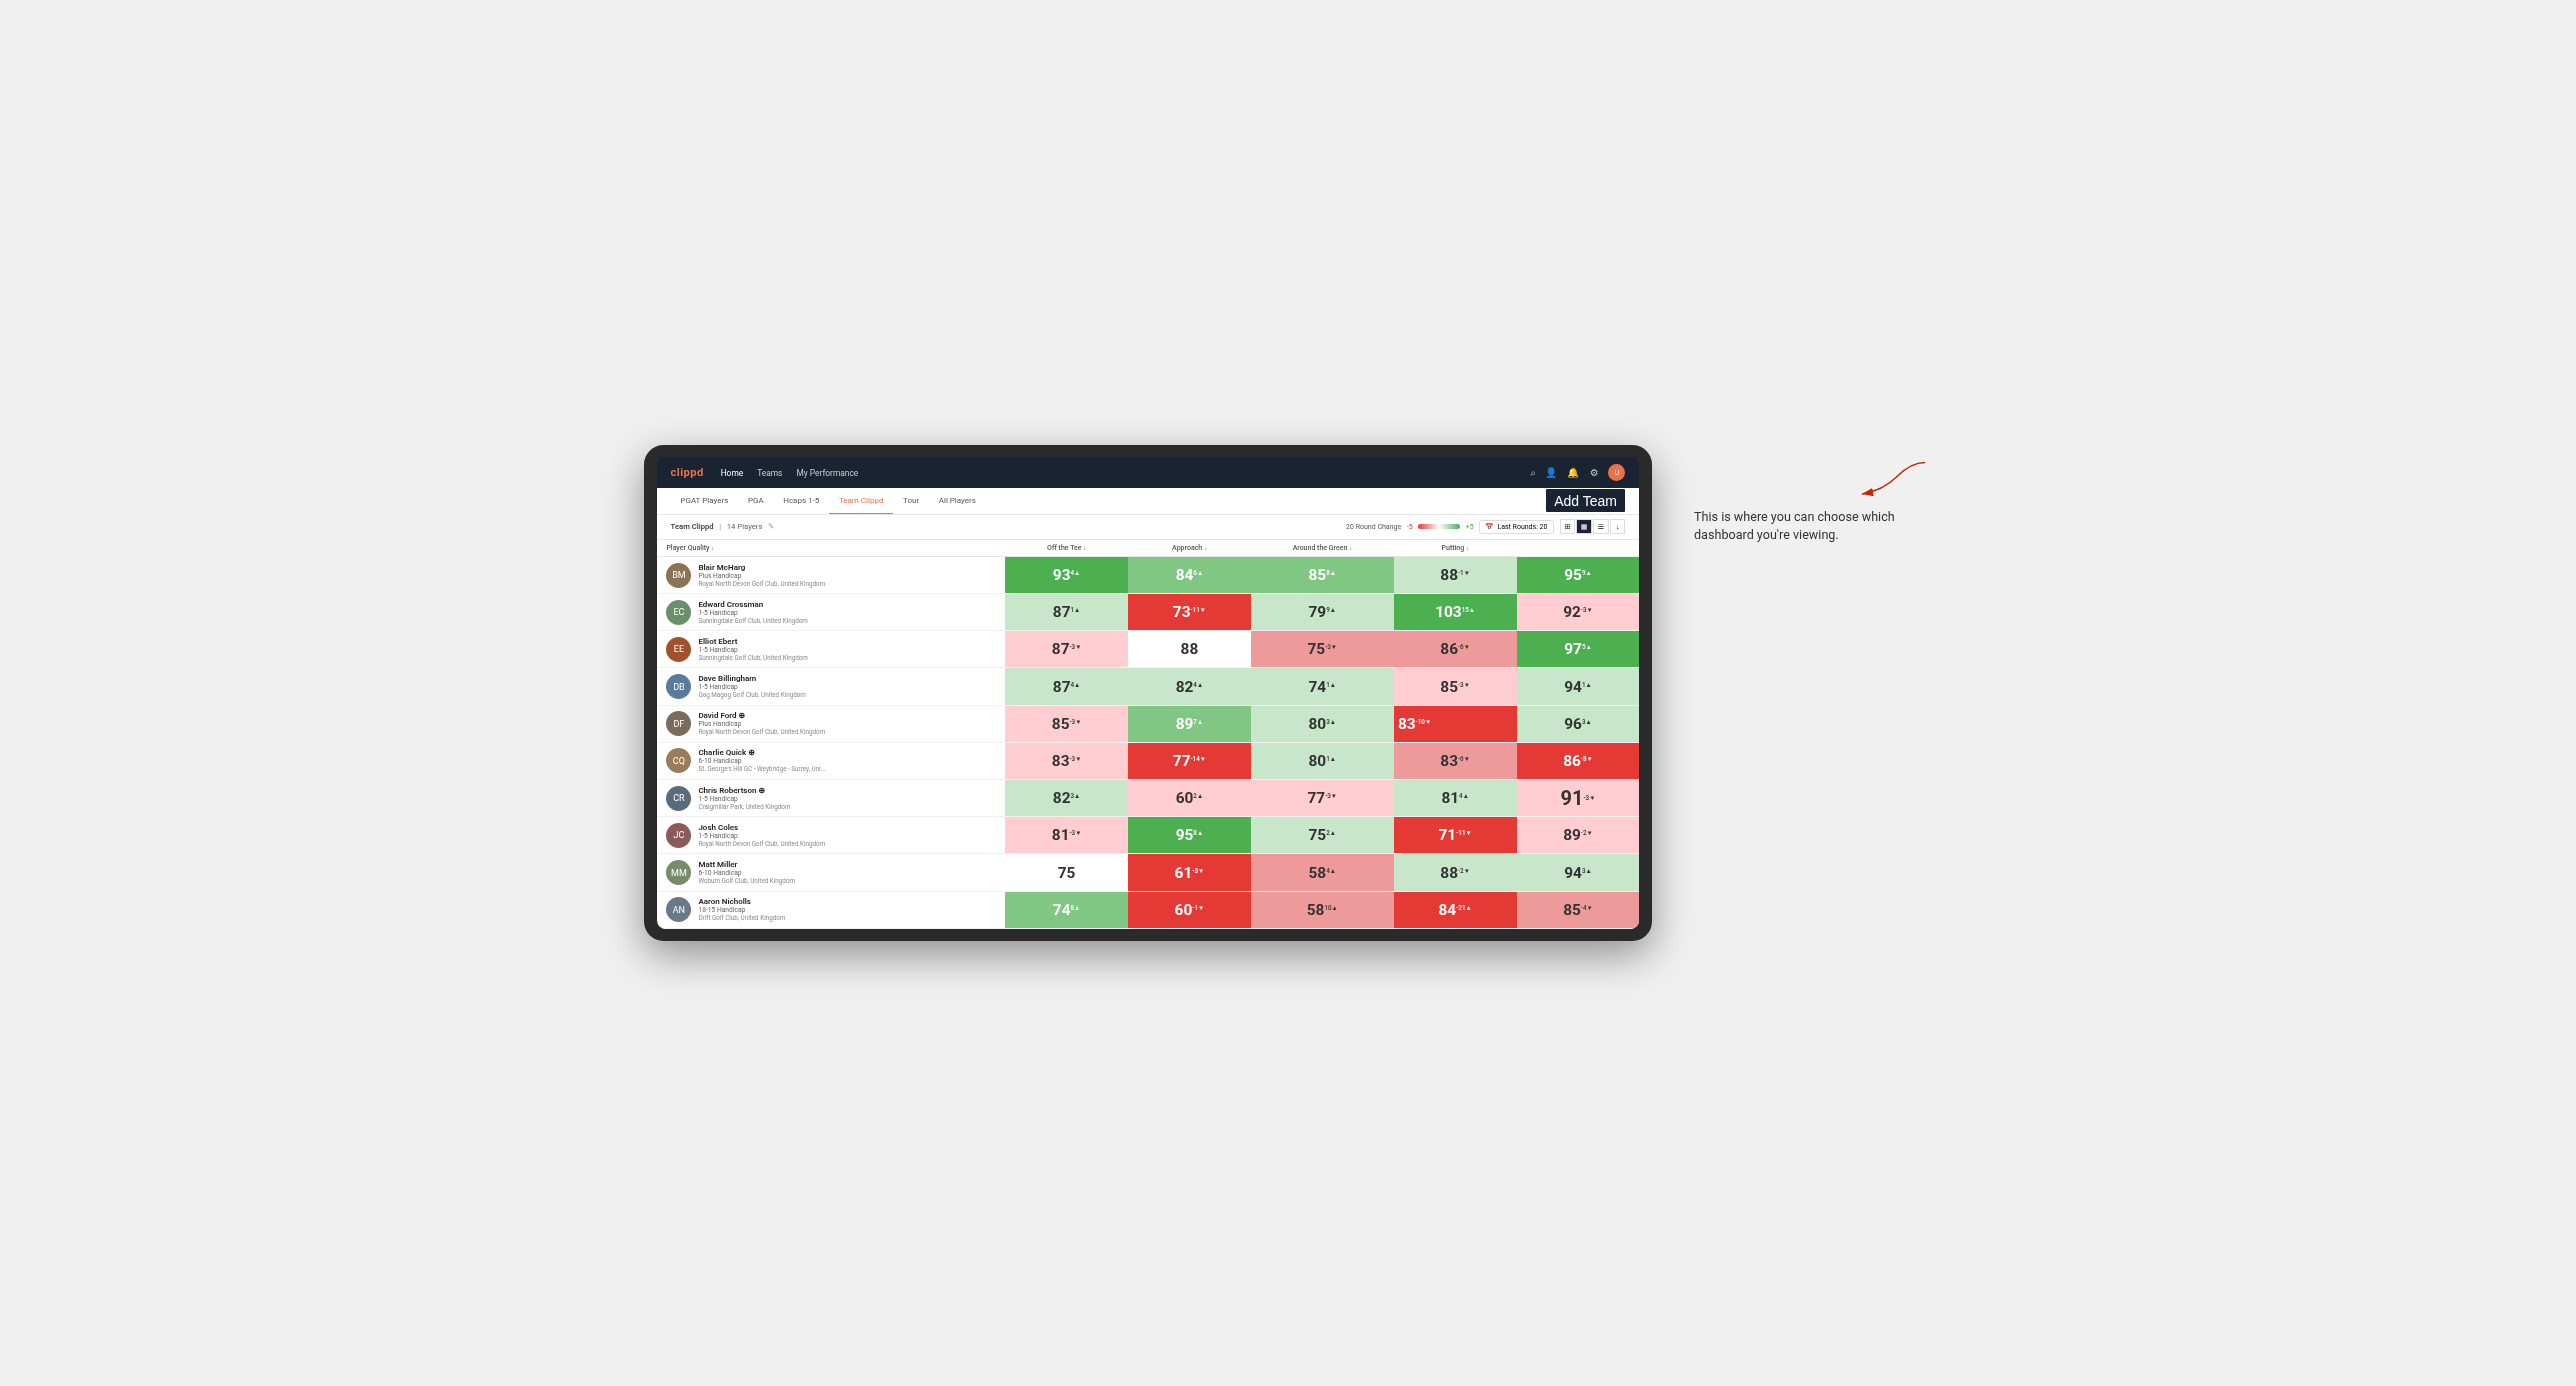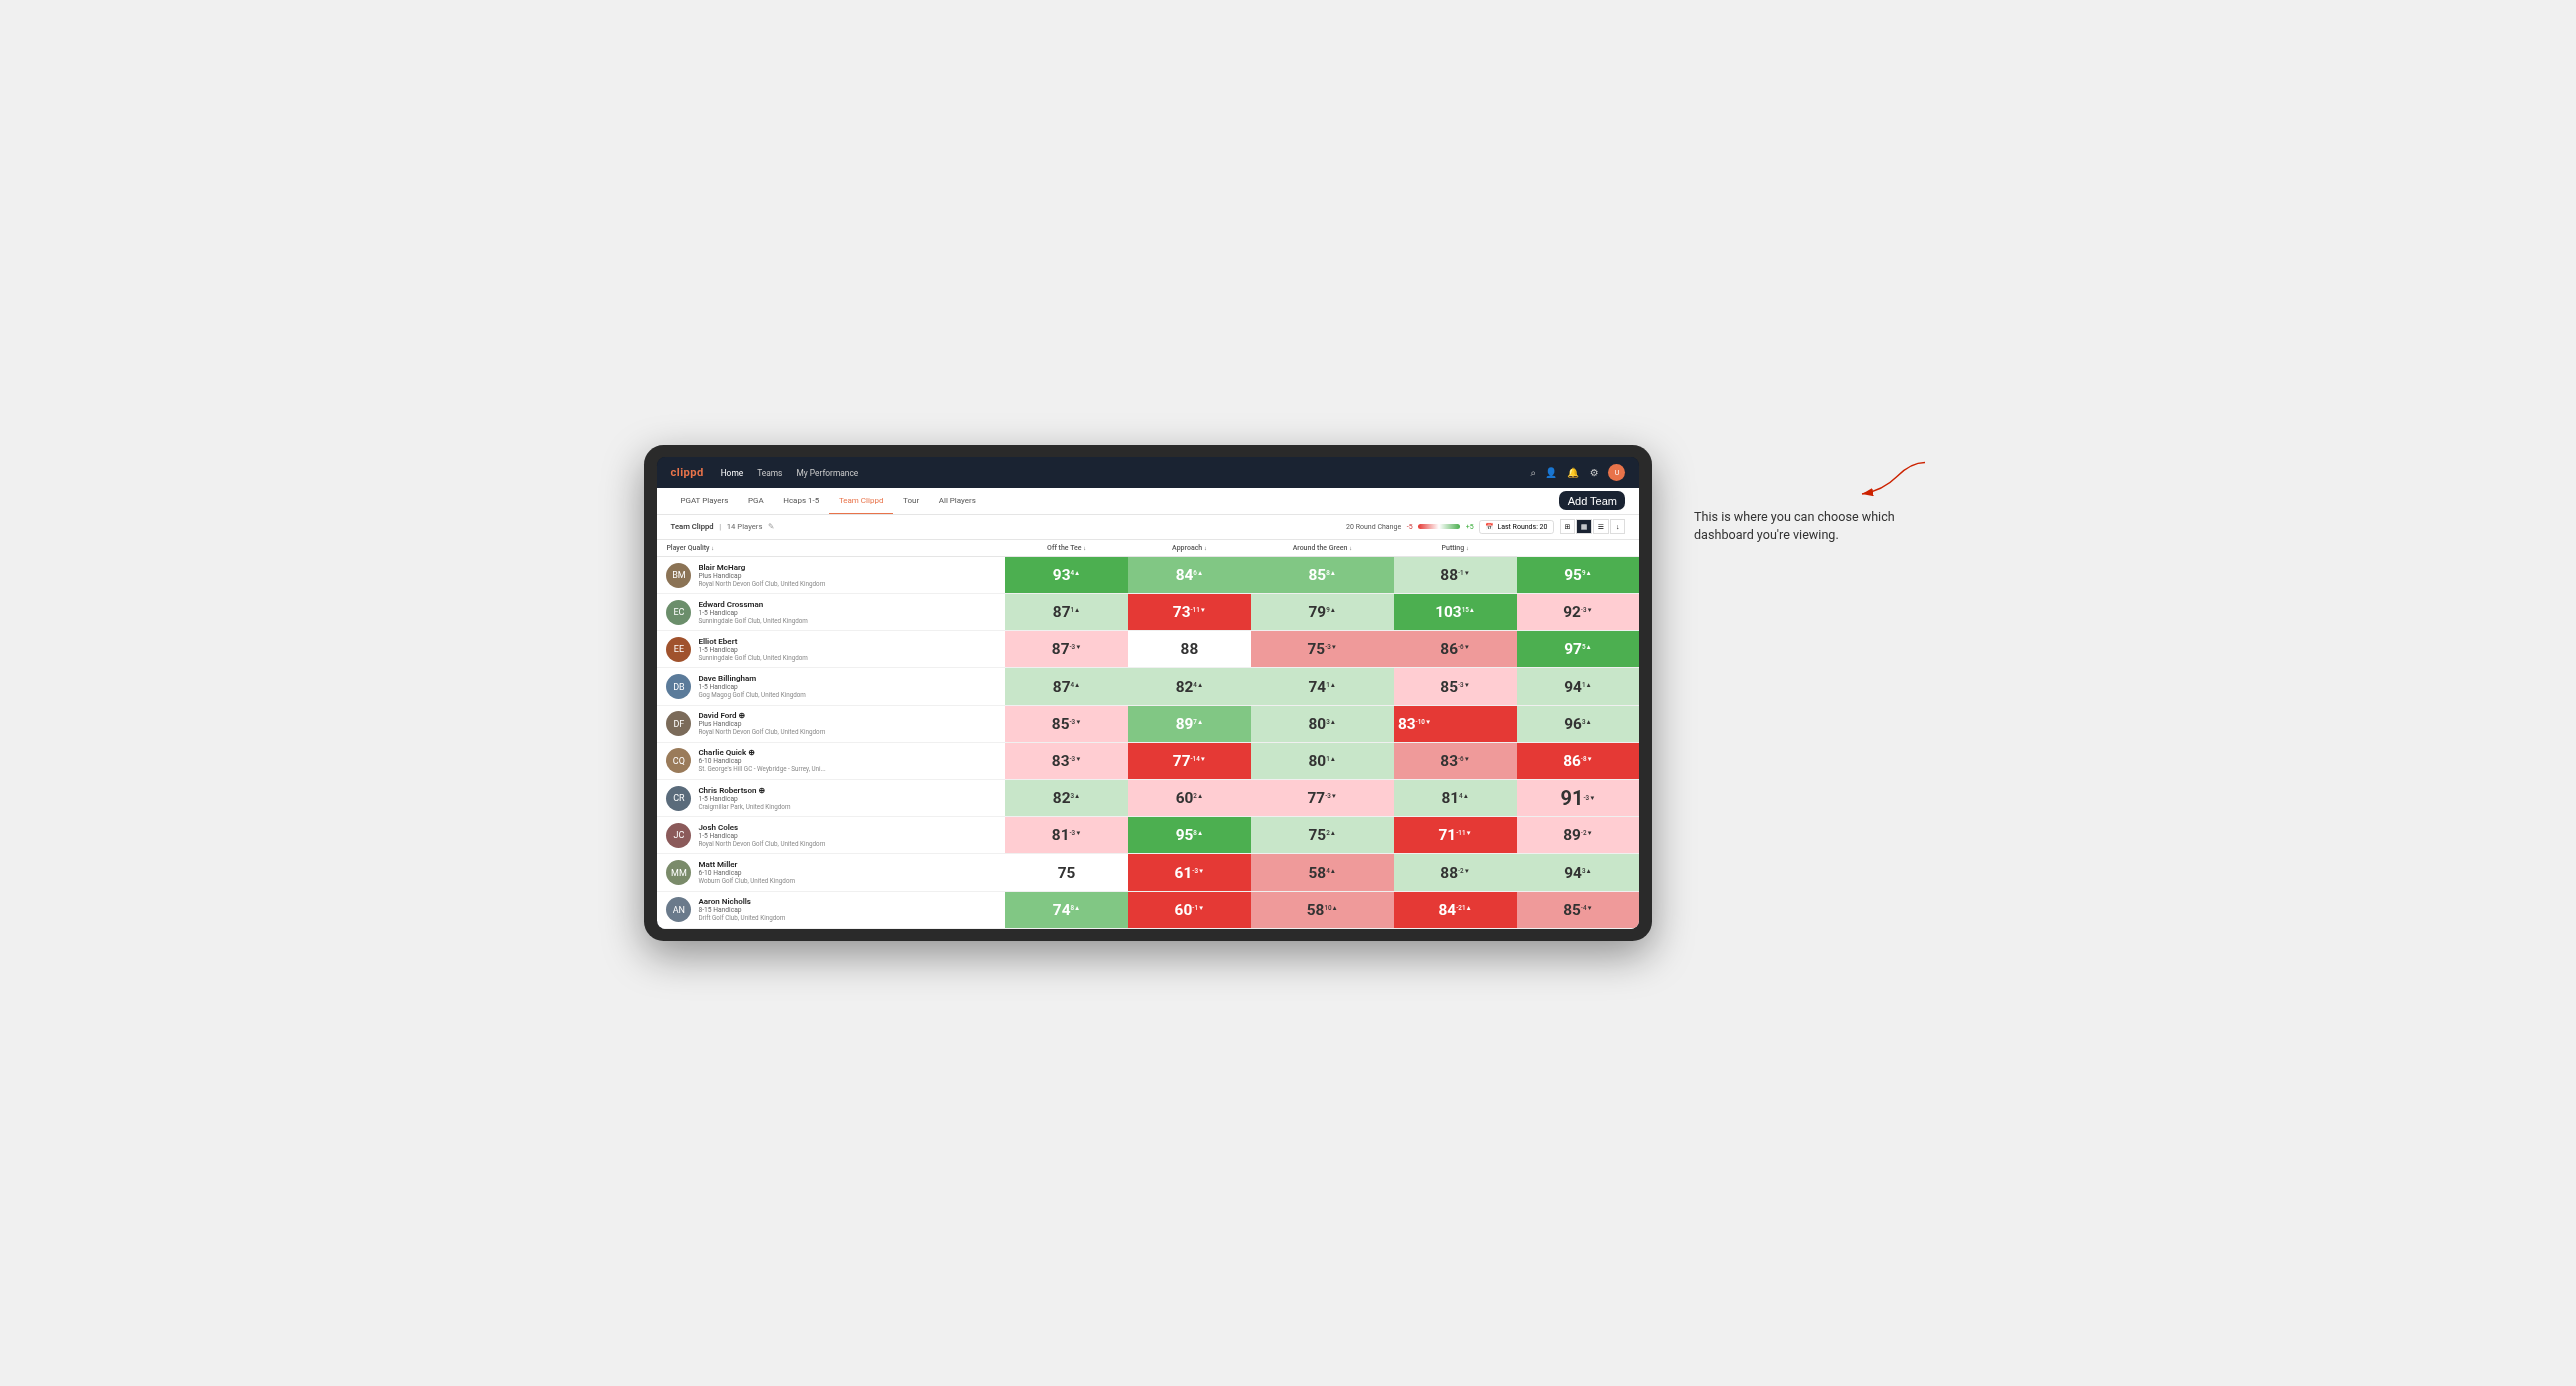--- a/index.html
+++ b/index.html
@@ -122,22 +122,22 @@
       color: #e8734a;
       border-bottom: 1.4px solid #e8734a;
     }
 
     .add-team-btn {
       margin-left: auto;
       background: #1a2332;
       color: white;
       border: none;
       padding: 3.5px 8.4px;
-      border-radius: 7px;
-      font-size: 11px;
+      border-radius: 1px;
+      font-size: 14px;
       cursor: pointer;
       text-align: right;
     }
 
     
     .team-bar {
       display: flex;
       align-items: center;
       padding: 4.2px 14px;
       background: #fff;
@@ -547,21 +547,21 @@
                 <td style="background: rgb(239, 154, 154); color: rgb(51, 51, 51); text-align: center; padding: 2.8px 4.2px; height: 36px; min-width: 63px; vertical-align: middle;"><span style="font-size:15.4px;font-weight:700;">58</span><span style="font-size:6.3px;font-weight:500;vertical-align:super;">4▲</span></td>
                 <td style="background: rgb(200, 230, 201); color: rgb(51, 51, 51); text-align: center; padding: 2.8px 4.2px; height: 36px; min-width: 63px; vertical-align: middle;"><span style="font-size:15.4px;font-weight:700;">88</span><span style="font-size:6.3px;font-weight:500;vertical-align:super;">-2▼</span></td>
                 <td style="background: rgb(200, 230, 201); color: rgb(51, 51, 51); text-align: center; padding: 2.8px 4.2px; height: 36px; min-width: 63px; vertical-align: middle;"><span style="font-size:15.4px;font-weight:700;">94</span><span style="font-size:6.3px;font-weight:500;vertical-align:super;">3▲</span></td>
               </tr>
               <tr>
                 <td class="player-col-td">
     <div class="player-cell">
       <div class="player-avatar" style="background:#6A7A8B;">AN</div>
       <div class="player-info">
         <div class="player-name">Aaron Nicholls</div>
-        <div class="player-hcp">8-15 Handicap</div>
+        <div class="player-hcp">18-15 Handicap</div>
         <div class="player-club">Drift Golf Club, United Kingdom</div>
       </div>
     </div>
                 </td>
                 <td style="background: rgb(129, 199, 132); color: white; text-align: center; padding: 2.8px 4.2px; height: 36px; min-width: 63px; vertical-align: middle;"><span style="font-size:15.4px;font-weight:700;">74</span><span style="font-size:6.3px;font-weight:500;vertical-align:super;">8▲</span></td>
                 <td style="background: rgb(229, 57, 53); color: white; text-align: center; padding: 2.8px 4.2px; height: 36px; min-width: 63px; vertical-align: middle;"><span style="font-size:15.4px;font-weight:700;">60</span><span style="font-size:6.3px;font-weight:500;vertical-align:super;">-1▼</span></td>
                 <td style="background: rgb(239, 154, 154); color: rgb(51, 51, 51); text-align: center; padding: 2.8px 4.2px; height: 36px; min-width: 63px; vertical-align: middle;"><span style="font-size:15.4px;font-weight:700;">58</span><span style="font-size:6.3px;font-weight:500;vertical-align:super;">10▲</span></td>
                 <td style="background: rgb(229, 57, 53); color: white; text-align: center; padding: 2.8px 4.2px; height: 36px; min-width: 63px; vertical-align: middle;"><span style="font-size:15.4px;font-weight:700;">84</span><span style="font-size:6.3px;font-weight:500;vertical-align:super;">-21▲</span></td>
                 <td style="background: rgb(239, 154, 154); color: rgb(51, 51, 51); text-align: center; padding: 2.8px 4.2px; height: 36px; min-width: 63px; vertical-align: middle;"><span style="font-size:15.4px;font-weight:700;">85</span><span style="font-size:6.3px;font-weight:500;vertical-align:super;">-4▼</span></td>
               </tr>

